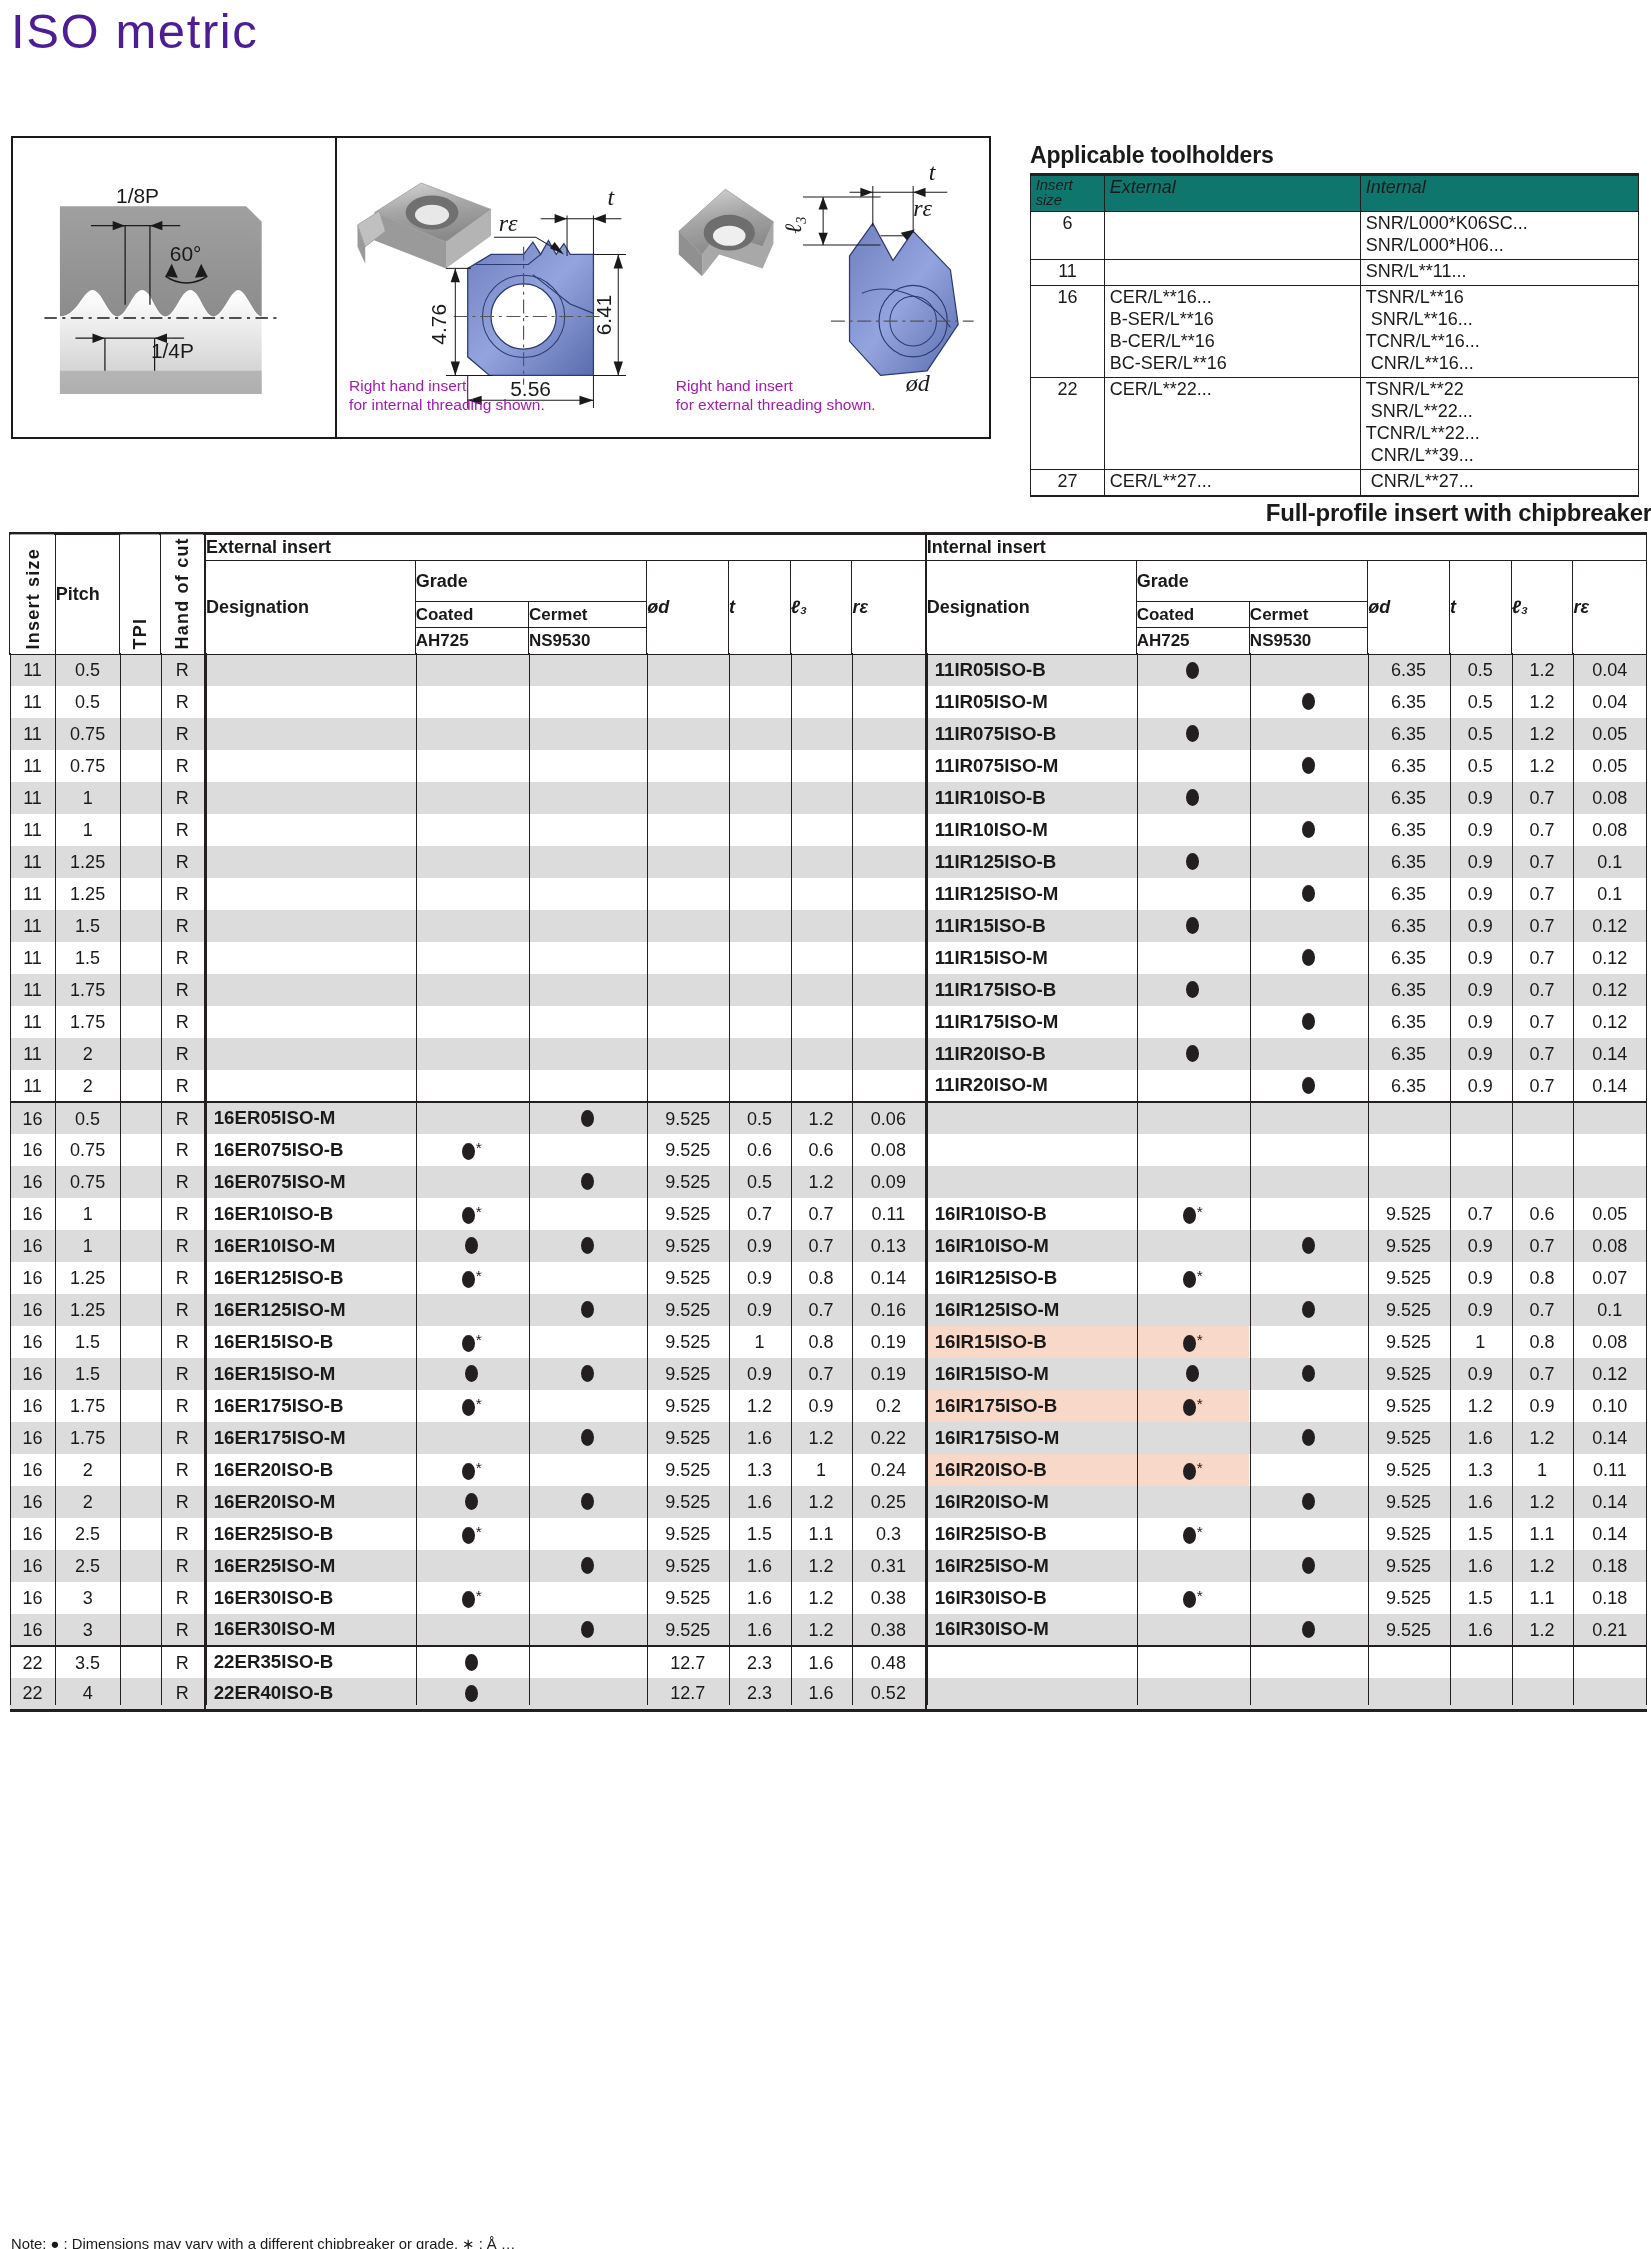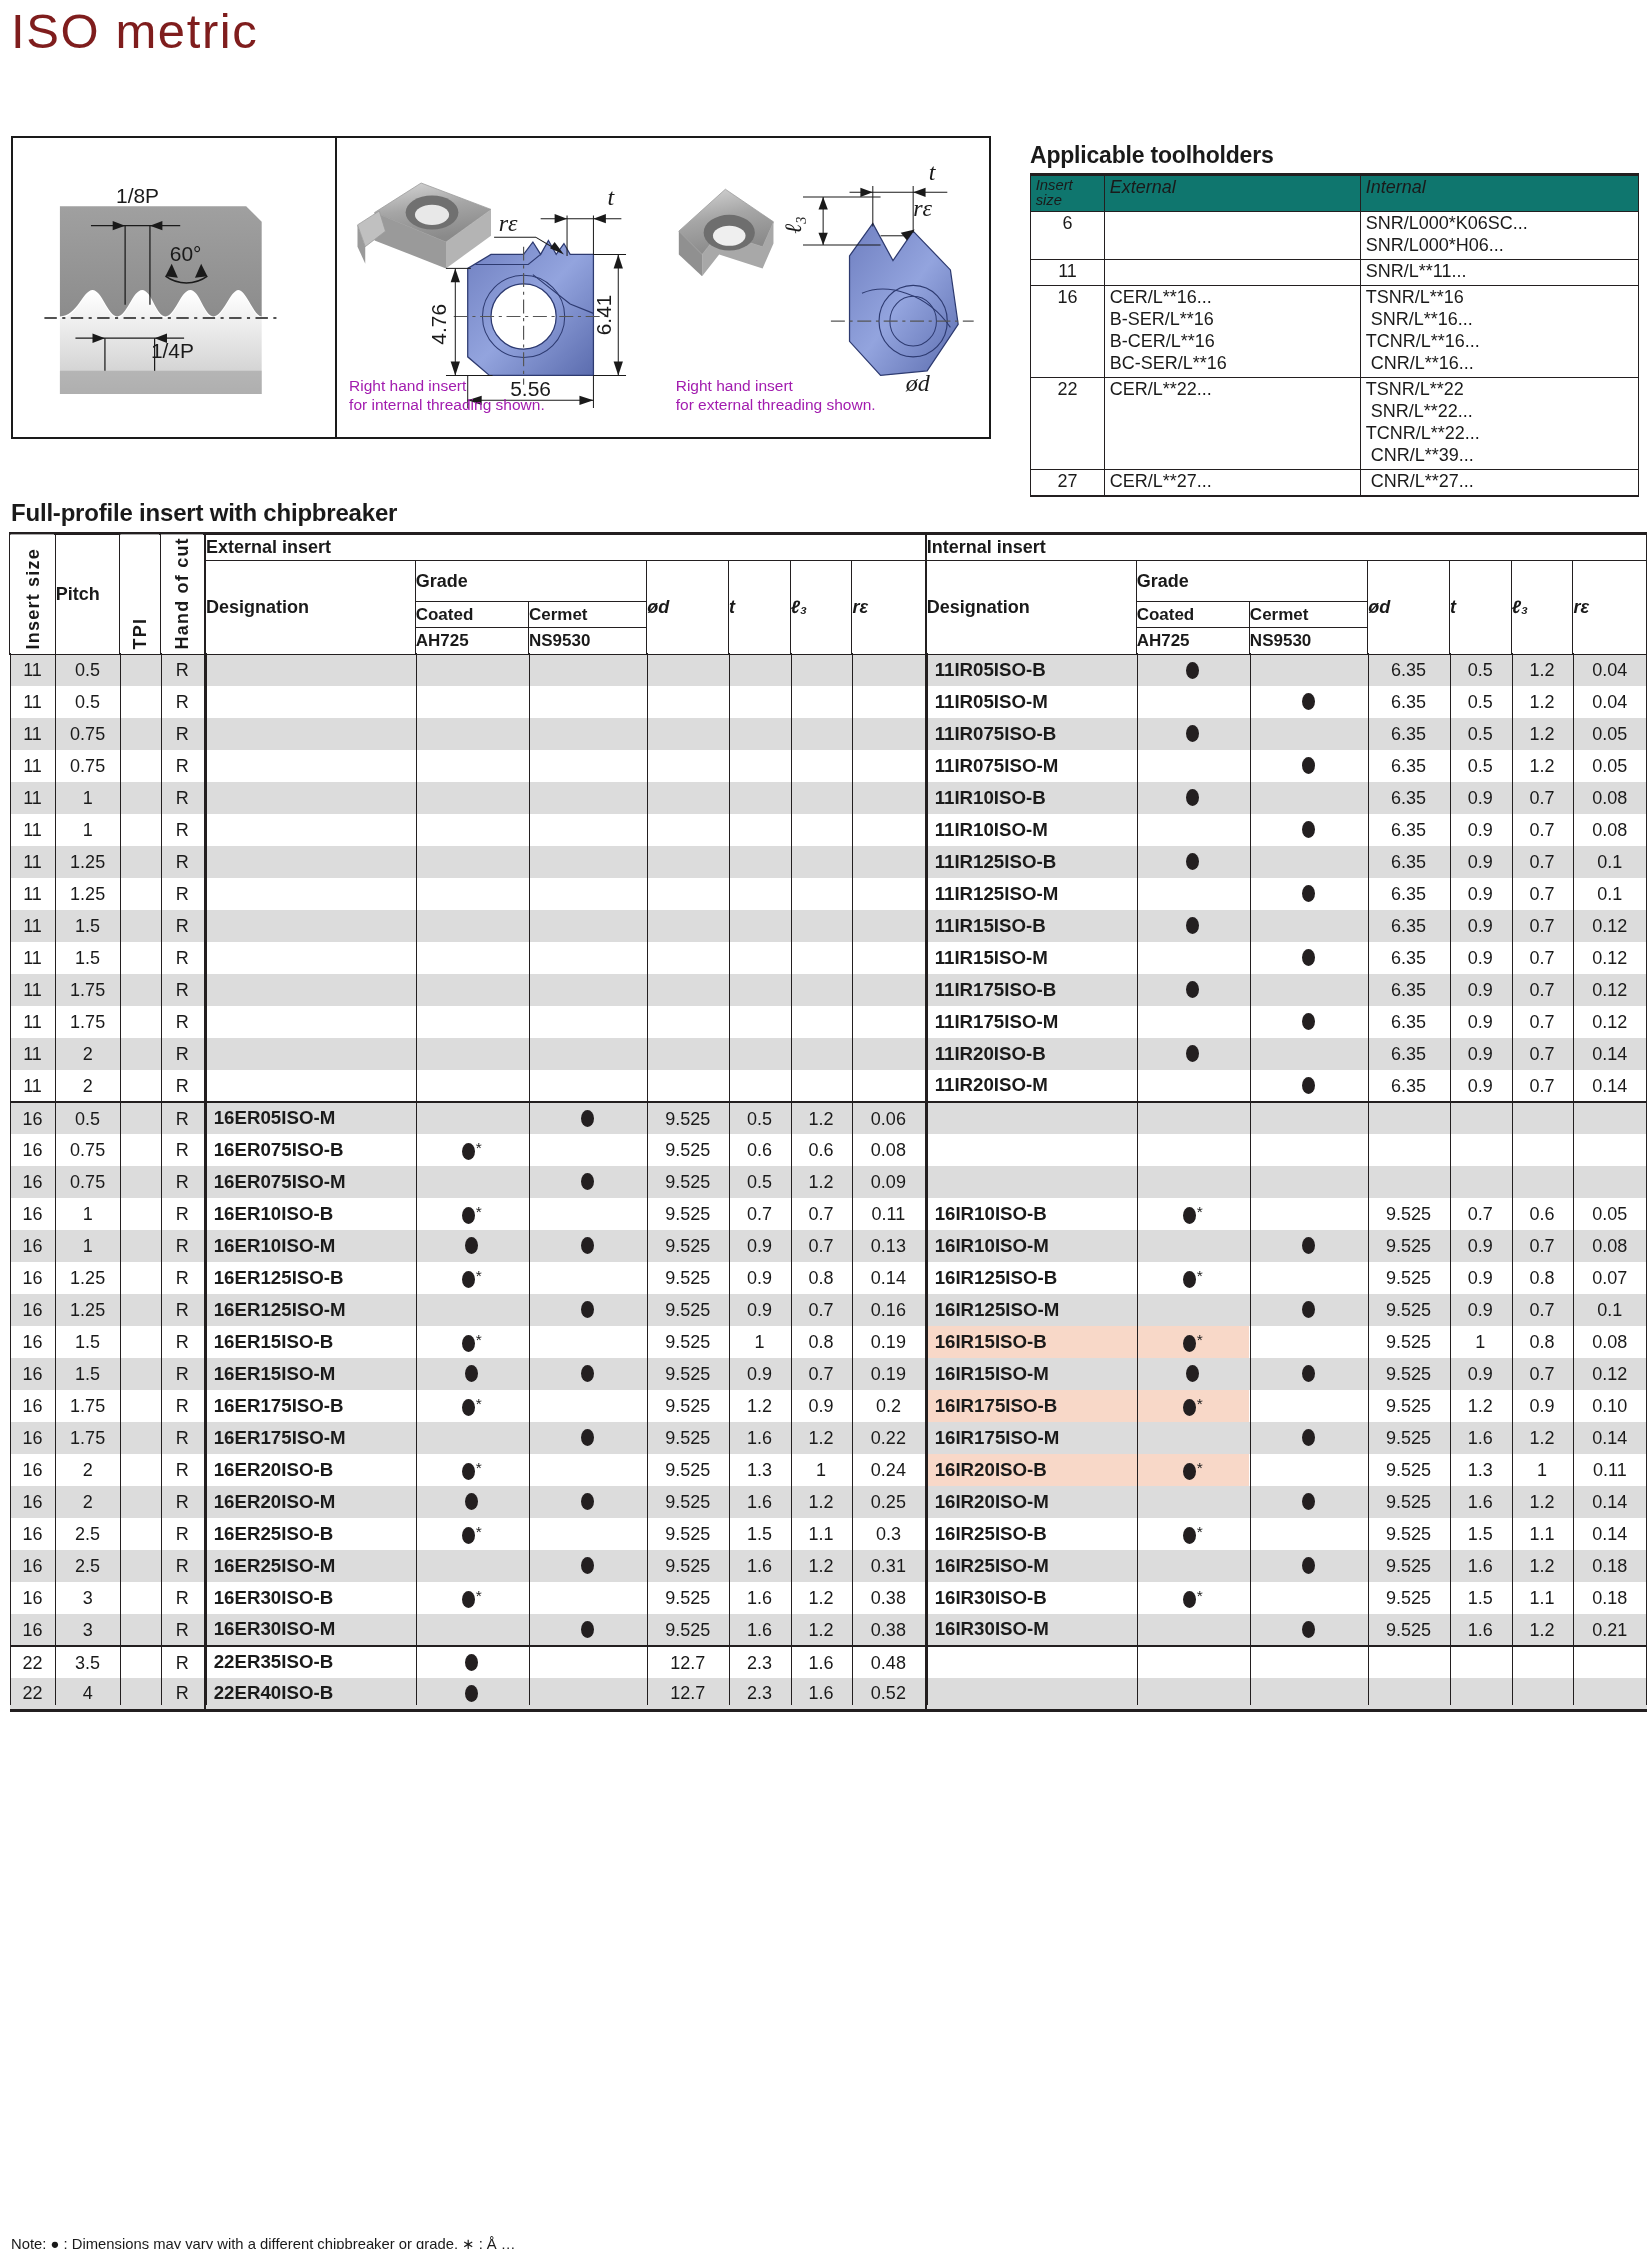--- a/index.html
+++ b/index.html
@@ -14,21 +14,21 @@
     color: #1a1a1a;
     position: relative;
     overflow: hidden;
   }
 
   
   .page-title {
     font-size: 49px;
     font-weight: 300;
     letter-spacing: 1.6px;
-    color: #7f1d1d;
+    color: #4c1d95;
     padding: 6.2px 0 0 11px;
     line-height: 1.05;
   }
 
   
   .top-area {
     position: relative;
     height: 435px;
   }
 
@@ -94,20 +94,21 @@
   table.th-table td.c-ext { width: 256px; }
   table.th-table td.c-int { }
   .th-line { display: block; line-height: 1.22; white-space: pre; }
 
   
   .main-title {
     font-size: 24px;
     font-weight: bold;
     padding: 6.2px 0 5.4px 11px;
     letter-spacing: -0.2px;
+    text-align: right;
   }
 
   table.main {
     border-collapse: collapse;
     width: 1638px;
     margin-left: 9.3px;
     font-size: 18px;
     table-layout: fixed;
   }
   table.main th, table.main td {

